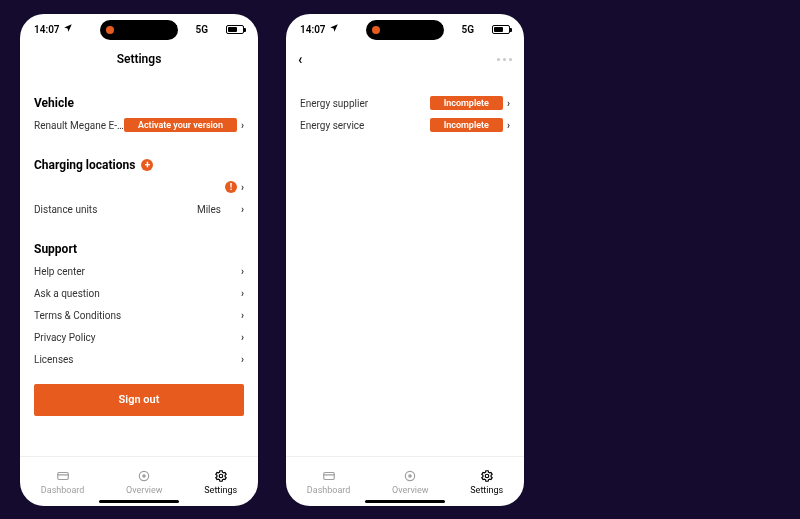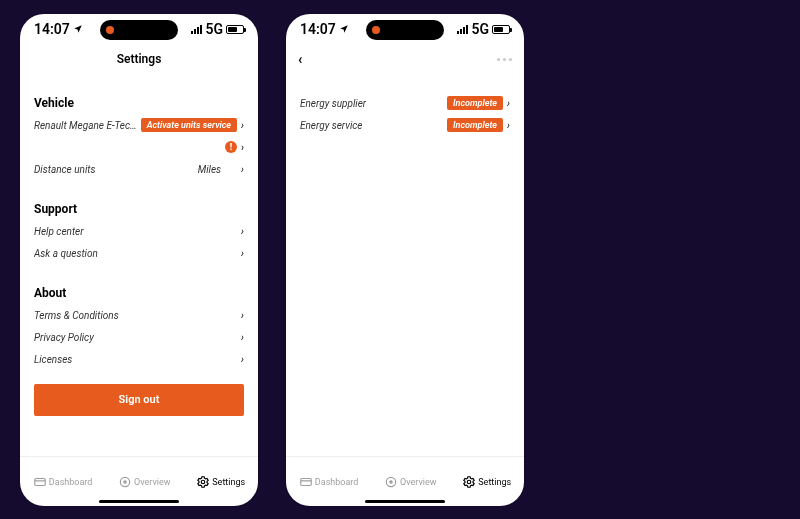--- a/index.html
+++ b/index.html
@@ -14,51 +14,51 @@
   *{box-sizing:border-box;font-family:-apple-system,BlinkMacSystemFont,"Segoe UI",Roboto,Arial,sans-serif;}
   body{margin:0;background:var(--bg);width:800px;height:519px;overflow:hidden;}
   .stage{display:flex;gap:28px;padding:14px 20px;}
   .phone{
     width:238px;height:492px;background:var(--phone-bg);
     border-radius:24px;position:relative;overflow:hidden;
     display:flex;flex-direction:column;
     box-shadow:0 0 0 1px rgba(0,0,0,.05);
   }
   
-  .status-bar{display:flex;align-items:center;justify-content:space-between;height:30px;padding:0 14px;font-size:14px;font-weight:600;position:relative;}
+  .status-bar{display:flex;align-items:center;justify-content:space-between;height:30px;padding:0 14px;font-size:10px;font-weight:600;position:relative;}
   .status-left{display:flex;align-items:center;gap:3px;}
-  .status-right{display:flex;align-items:center;gap:3px;justify-content:center;}
+  .status-right{display:flex;align-items:center;gap:18px;justify-content:center;}
   .notch{position:absolute;left:50%;top:6px;transform:translateX(-50%);width:78px;height:20px;background:#000;border-radius:12px;display:flex;align-items:center;}
   .notch::before{content:"";width:8px;height:8px;border-radius:50%;background:var(--accent);margin-left:6px;}
   .loc-arrow{display:inline-block;}
   .sig-bars{display:inline-flex;align-items:flex-end;gap:1px;height:9px;}
   .sig-bars span{width:2px;background:#000;display:block;}
   .sig-bars span:nth-child(1){height:3px}.sig-bars span:nth-child(2){height:5px}.sig-bars span:nth-child(3){height:7px}.sig-bars span:nth-child(4){height:9px}
   .battery{width:18px;height:9px;border:1px solid #000;border-radius:2px;position:relative;display:inline-block;}
   .battery::after{content:"";position:absolute;right:-3px;top:2px;width:2px;height:4px;background:#000;border-radius:0 1px 1px 0;}
   .battery i{position:absolute;left:1px;top:1px;bottom:1px;width:55%;background:#000;border-radius:1px;}
   
   .nav-header{height:30px;display:flex;align-items:center;justify-content:center;position:relative;font-size:12px;font-weight:600;}
   .nav-back{position:absolute;left:12px;font-size:14px;font-weight:700;}
   .nav-more{position:absolute;right:12px;display:flex;gap:3px;}
   .nav-more span{width:3px;height:3px;border-radius:50%;background:#c9c9c9;}
   
   .content{flex:1;overflow:hidden;padding:0 14px;}
   .section-title{font-size:12px;font-weight:700;color:#000;margin-top:22px;margin-bottom:4px;display:flex;align-items:center;gap:6px;}
   .add-circle{width:12px;height:12px;border-radius:50%;background:var(--accent);color:#fff;font-size:10px;line-height:12px;text-align:center;font-weight:700;}
-  .row{display:flex;align-items:center;justify-content:space-between;font-size:10px;color:#333;height:22px;font-style:italic;}
+  .row{display:flex;align-items:center;justify-content:space-between;font-size:10px;color:#333;height:22px;}
   .row .label{white-space:nowrap;overflow:hidden;text-overflow:ellipsis;max-width:125px;}
   .row .value{color:#333;margin-left:auto;margin-right:20px;}
   .chev{font-size:10px;color:#333;font-weight:700;}
-  .pill{background:var(--accent);color:#fff;font-size:9px;font-weight:600;padding:2px 6px;border-radius:2px;margin-left:auto;margin-right:4px;white-space:nowrap;}
+  .pill{background:var(--accent);color:#fff;font-size:9px;font-weight:600;padding:2px 14px;border-radius:2px;margin-left:auto;margin-right:4px;white-space:nowrap;}
   .warn-dot{width:12px;height:12px;border-radius:50%;background:var(--accent);color:#fff;font-size:9px;line-height:12px;text-align:center;font-weight:800;margin-left:auto;margin-right:4px;}
   .signout{margin:14px 0 8px 0;background:var(--accent);color:#fff;text-align:center;font-size:11px;font-weight:600;height:32px;line-height:32px;border-radius:2px;}
   
   .tabbar{height:50px;border-top:1px solid #eee;display:flex;align-items:center;justify-content:space-around;position:relative;}
-  .tab{display:flex;align-items:center;gap:2px;font-size:9px;color:var(--muted);}
+  .tab{display:flex;flex-direction:column;align-items:center;gap:2px;font-size:9px;color:var(--muted);}
   .tab.active{color:#000;}
   .tab svg{width:14px;height:14px;}
   .home-indicator{position:absolute;bottom:3px;left:50%;transform:translateX(-50%);width:80px;height:3px;background:#000;border-radius:2px;}
   .spacer-row{height:22px;display:flex;align-items:center;justify-content:flex-end;}
 </style>
 </head>
 <body>
 
 <div class="stage">
 
@@ -91,24 +91,28 @@
       <span>Settings</span>
     </div>
 
     <div class="content">
 
       <div class="section-title">
           <span>Vehicle</span>
         </div>
       <div class="row">
         <span class="label">Renault Megane E-Tech…</span>
-        <span class="pill">Activate units service</span>
-        <span class="chev">›</span>
-      </div>
-
+        <span class="pill">Activate your version</span>
+        <span class="chev">›</span>
+      </div>
+
+      <div class="section-title">
+        <span>Charging locations</span>
+        <span class="add-circle">+</span>
+      </div>
       <div class="spacer-row">
         <span class="warn-dot">!</span>
         <span class="chev">›</span>
       </div>
 
       <div class="row">
         <span class="label">Distance units</span>
         <span class="value">Miles</span>
         <span class="chev">›</span>
       </div>
@@ -118,23 +122,20 @@
         </div>
       <div class="row">
         <span class="label">Help center</span>
         <span class="chev">›</span>
       </div>
       <div class="row">
         <span class="label">Ask a question</span>
         <span class="chev">›</span>
       </div>
 
-      <div class="section-title">
-          <span>About</span>
-        </div>
       <div class="row">
         <span class="label">Terms &amp; Conditions</span>
         <span class="chev">›</span>
       </div>
       <div class="row">
         <span class="label">Privacy Policy</span>
         <span class="chev">›</span>
       </div>
       <div class="row">
         <span class="label">Licenses</span>

